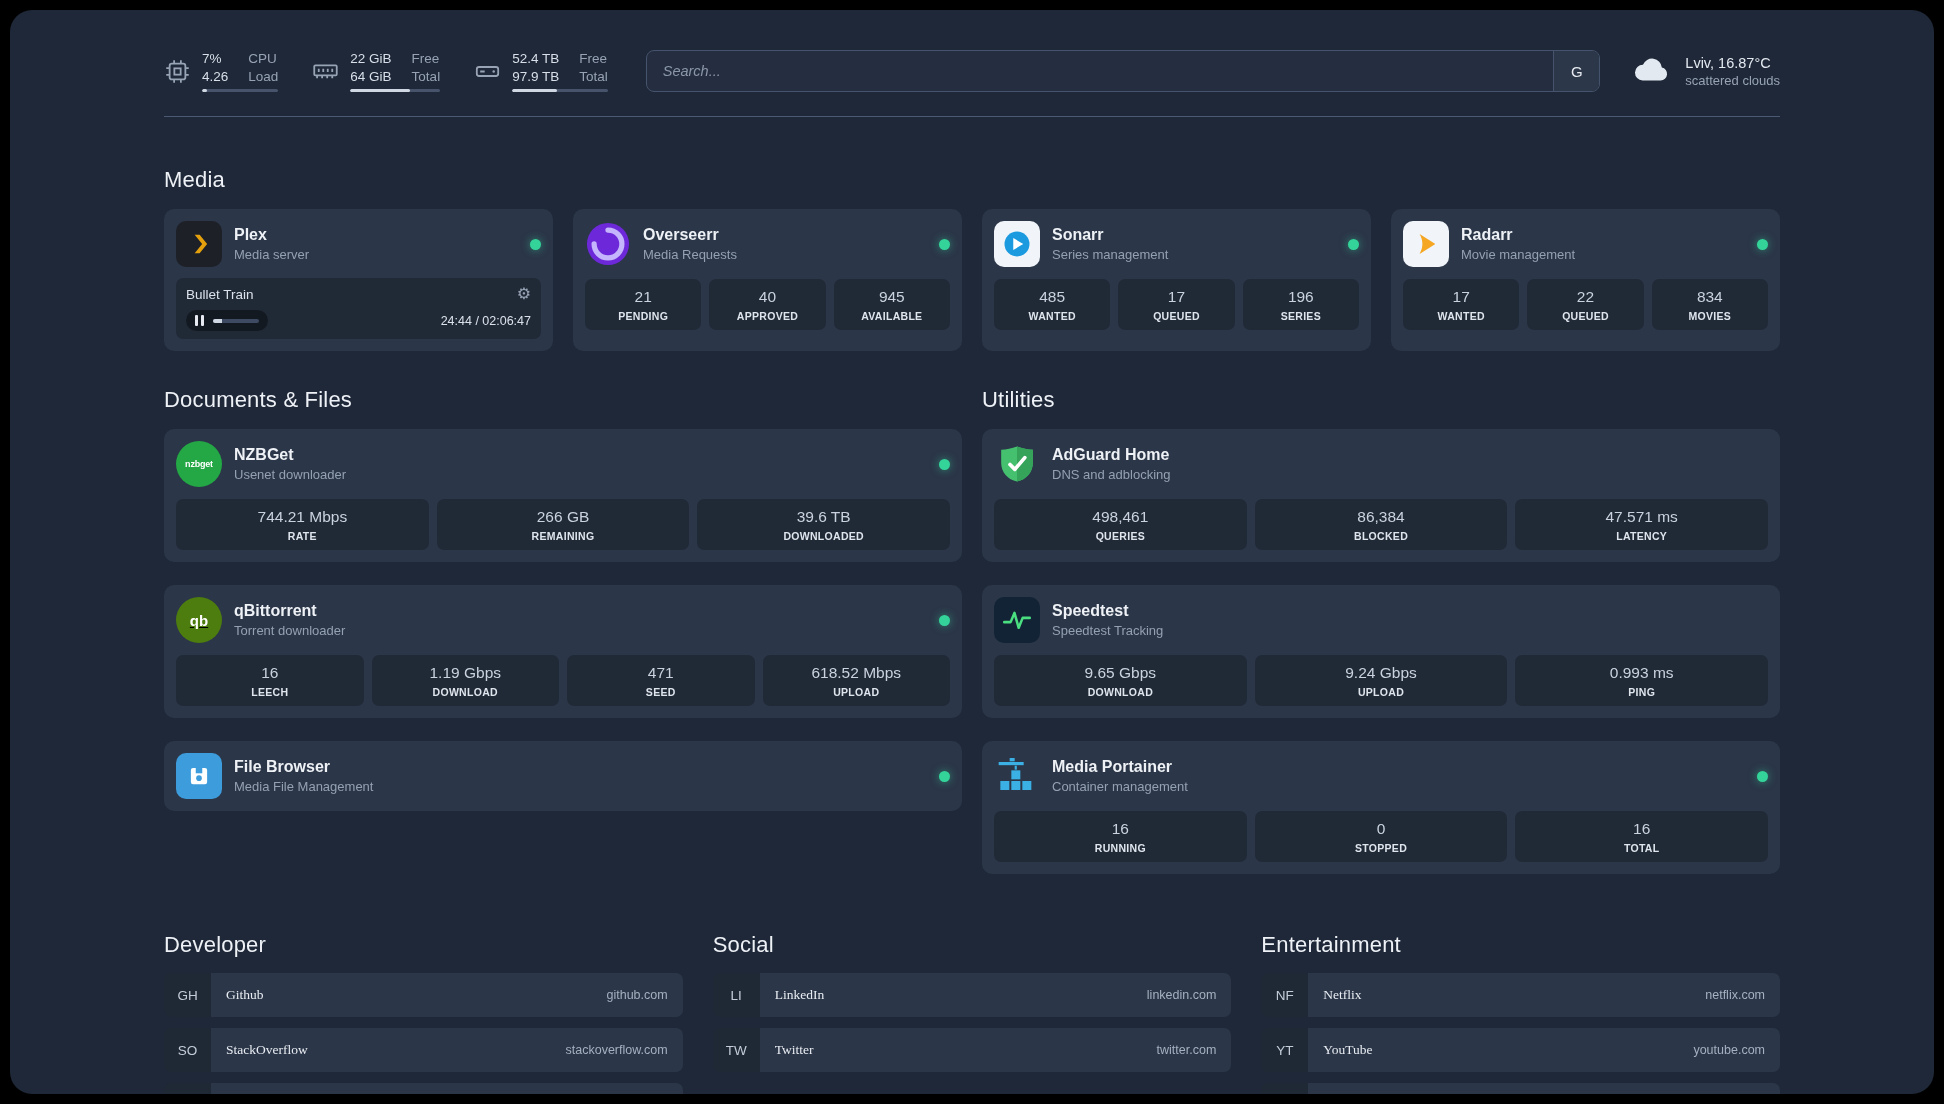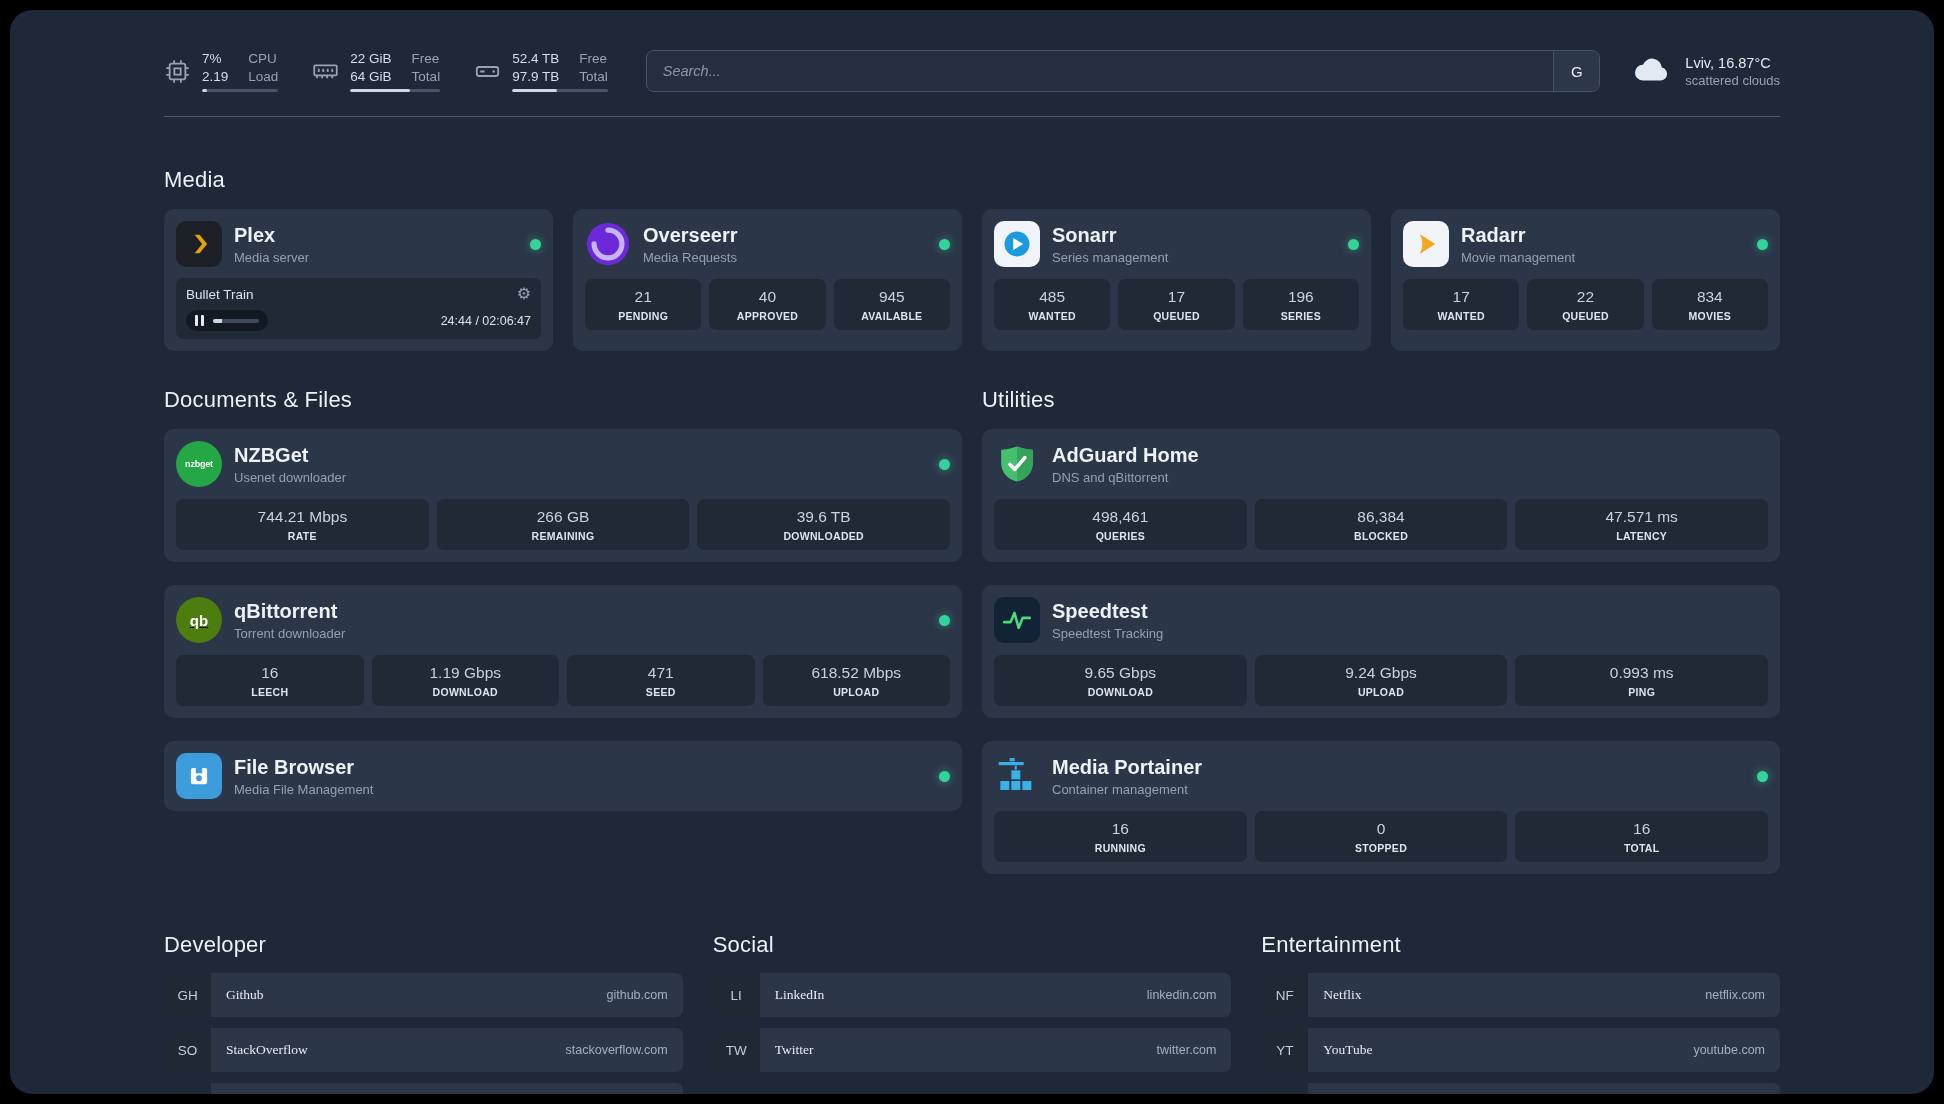--- a/index.html
+++ b/index.html
@@ -32,21 +32,21 @@
 
   
   .section-title { font-size:22px; font-weight:500; color:#eef1f6; letter-spacing:.2px; }
   .media-section { margin-top:50px; }
   .media-grid { display:grid; grid-template-columns:repeat(4,1fr); gap:20px; margin-top:16px; }
 
   .card { background:#2b3648; border-radius:10px; padding:12px; cursor:pointer; }
   .card-head { display:flex; align-items:center; gap:12px; }
   .app-icon { width:46px; height:46px; border-radius:10px; flex:none; display:flex; align-items:center; justify-content:center; overflow:hidden; }
   .names { min-width:0; }
-  .names .name { font-size:20px; font-weight:700; color:#eef1f5; white-space:nowrap; }
+  .names .name { font-size:16px; font-weight:700; color:#eef1f5; white-space:nowrap; }
   .names .desc { font-size:13px; color:#94a1b3; margin-top:3px; white-space:nowrap; }
   .dot { width:11px; height:11px; border-radius:50%; background:#34d399; margin-left:auto; flex:none; box-shadow:0 0 8px rgba(52,211,153,.55); }
 
   .stats { display:flex; gap:8px; margin-top:12px; }
   .stat { flex:1; background:rgba(0,0,0,.24); border-radius:7px; padding:9px 4px 8px; text-align:center; min-width:0; }
   .stat .v { font-size:15.5px; color:#c9d2de; white-space:nowrap; }
   .stat .l { font-size:10.5px; font-weight:700; color:#dfe5ed; margin-top:4px; letter-spacing:.3px; white-space:nowrap; }
 
   
   .np-box { margin-top:11px; background:rgba(0,0,0,.24); border-radius:7px; padding:8px 10px; }
@@ -96,21 +96,21 @@
         <svg viewBox="0 0 24 24" width="27" height="27" fill="none" stroke="#98a4b6" stroke-width="1.6">
           <rect x="5" y="5" width="14" height="14" rx="2"></rect>
               <rect x="9.2" y="9.2" width="5.6" height="5.6"></rect>
           <path d="M9 2v3M15 2v3M9 19v3M15 19v3M2 9h3M2 15h3M19 9h3M19 15h3"></path>
         </svg>
       </span>
       <div class="res-body">
         <div class="res-cols">
           <div class="res-pair values">
             <span>7%</span>
-            <span>2.19</span>
+            <span>4.26</span>
           </div>
           <div class="res-pair labels">
             <span>CPU</span>
             <span>Load</span>
           </div>
         </div>
         <div class="res-bar">
               <span class="fill" style="width:7%"></span>
             </div>
       </div>
@@ -407,21 +407,21 @@
           <div class="card-head">
             <div class="app-icon tile-none">
               <svg viewBox="0 0 24 24" width="40" height="40">
                 <path d="M12 1.5c3.2 1.2 6.4 1.9 9.5 2v7.8c0 5.8-4 10.2-9.5 11.2C6.5 21.5 2.5 17.1 2.5 11.3V3.5c3.1-.1 6.3-.8 9.5-2z" fill="#45c06f"></path>
                 <path d="M12 1.5c3.2 1.2 6.4 1.9 9.5 2v7.8c0 5.8-4 10.2-9.5 11.2z" fill="#35a35a"></path>
                 <path d="M7.8 12.3l2.9 2.9 6-7" stroke="#fff" stroke-width="2.2" fill="none" stroke-linecap="round" stroke-linejoin="round"></path>
               </svg>
             </div>
             <div class="names">
               <div class="name">AdGuard Home</div>
-              <div class="desc">DNS and qBittorrent</div>
+              <div class="desc">DNS and adblocking</div>
             </div>
           </div>
           <div class="stats">
             <div class="stat">
               <div class="v">498,461</div>
               <div class="l">QUERIES</div>
             </div>
             <div class="stat">
               <div class="v">86,384</div>
               <div class="l">BLOCKED</div>

